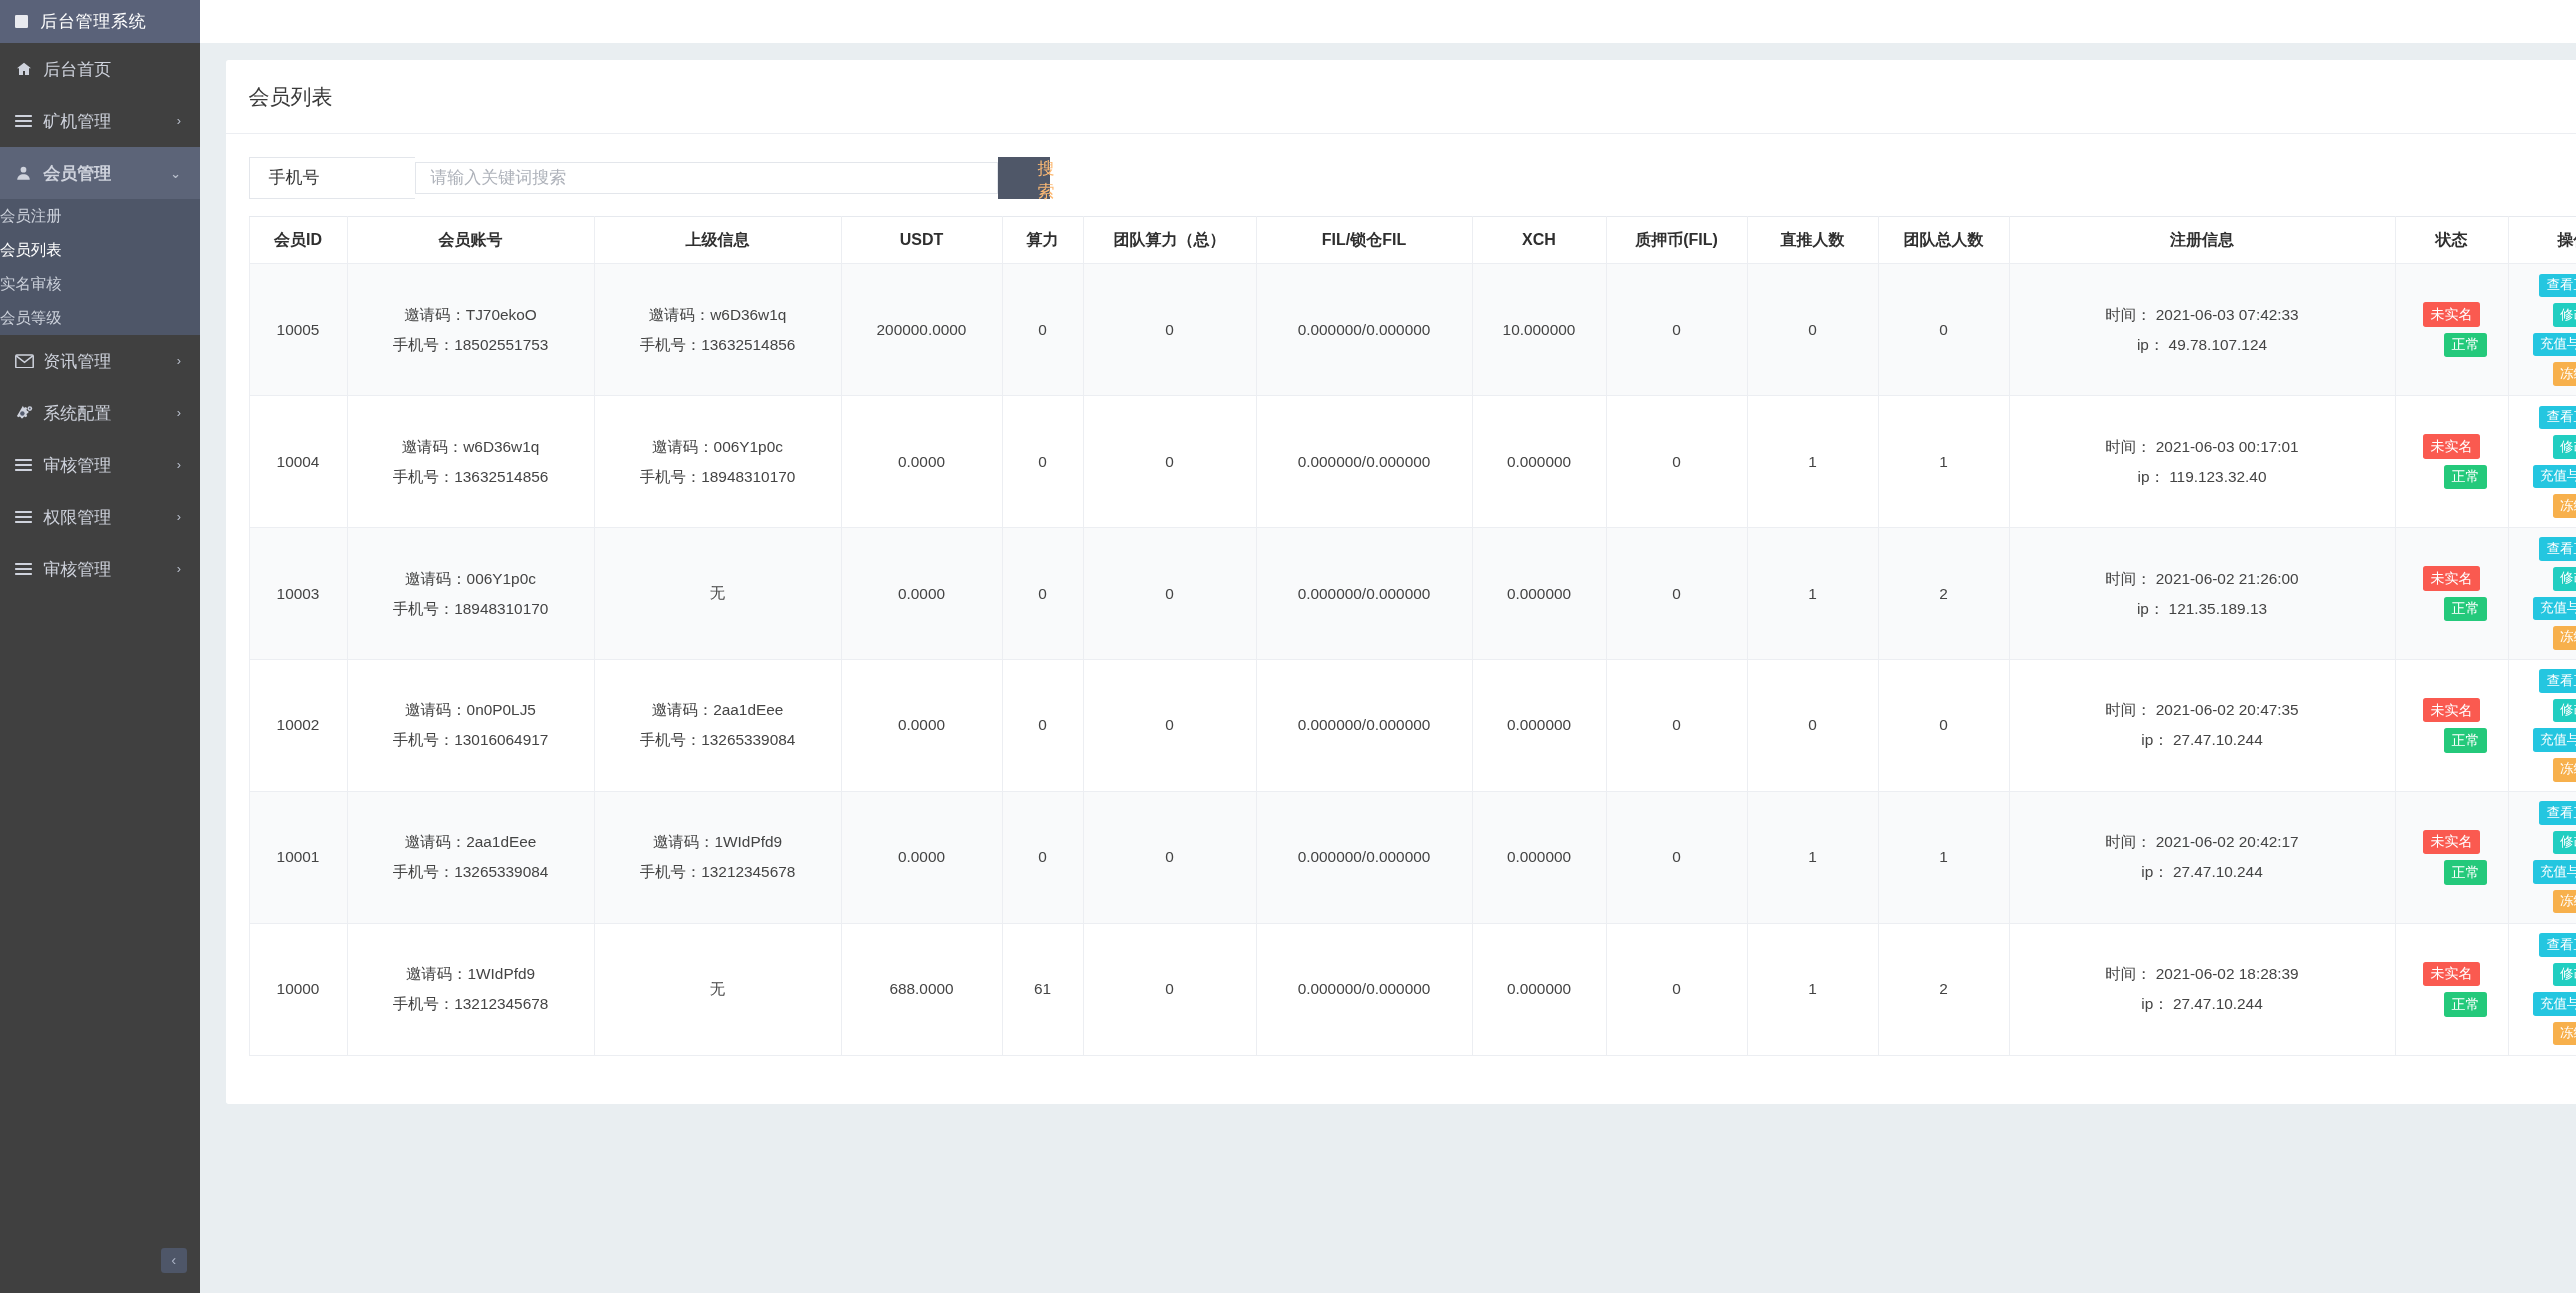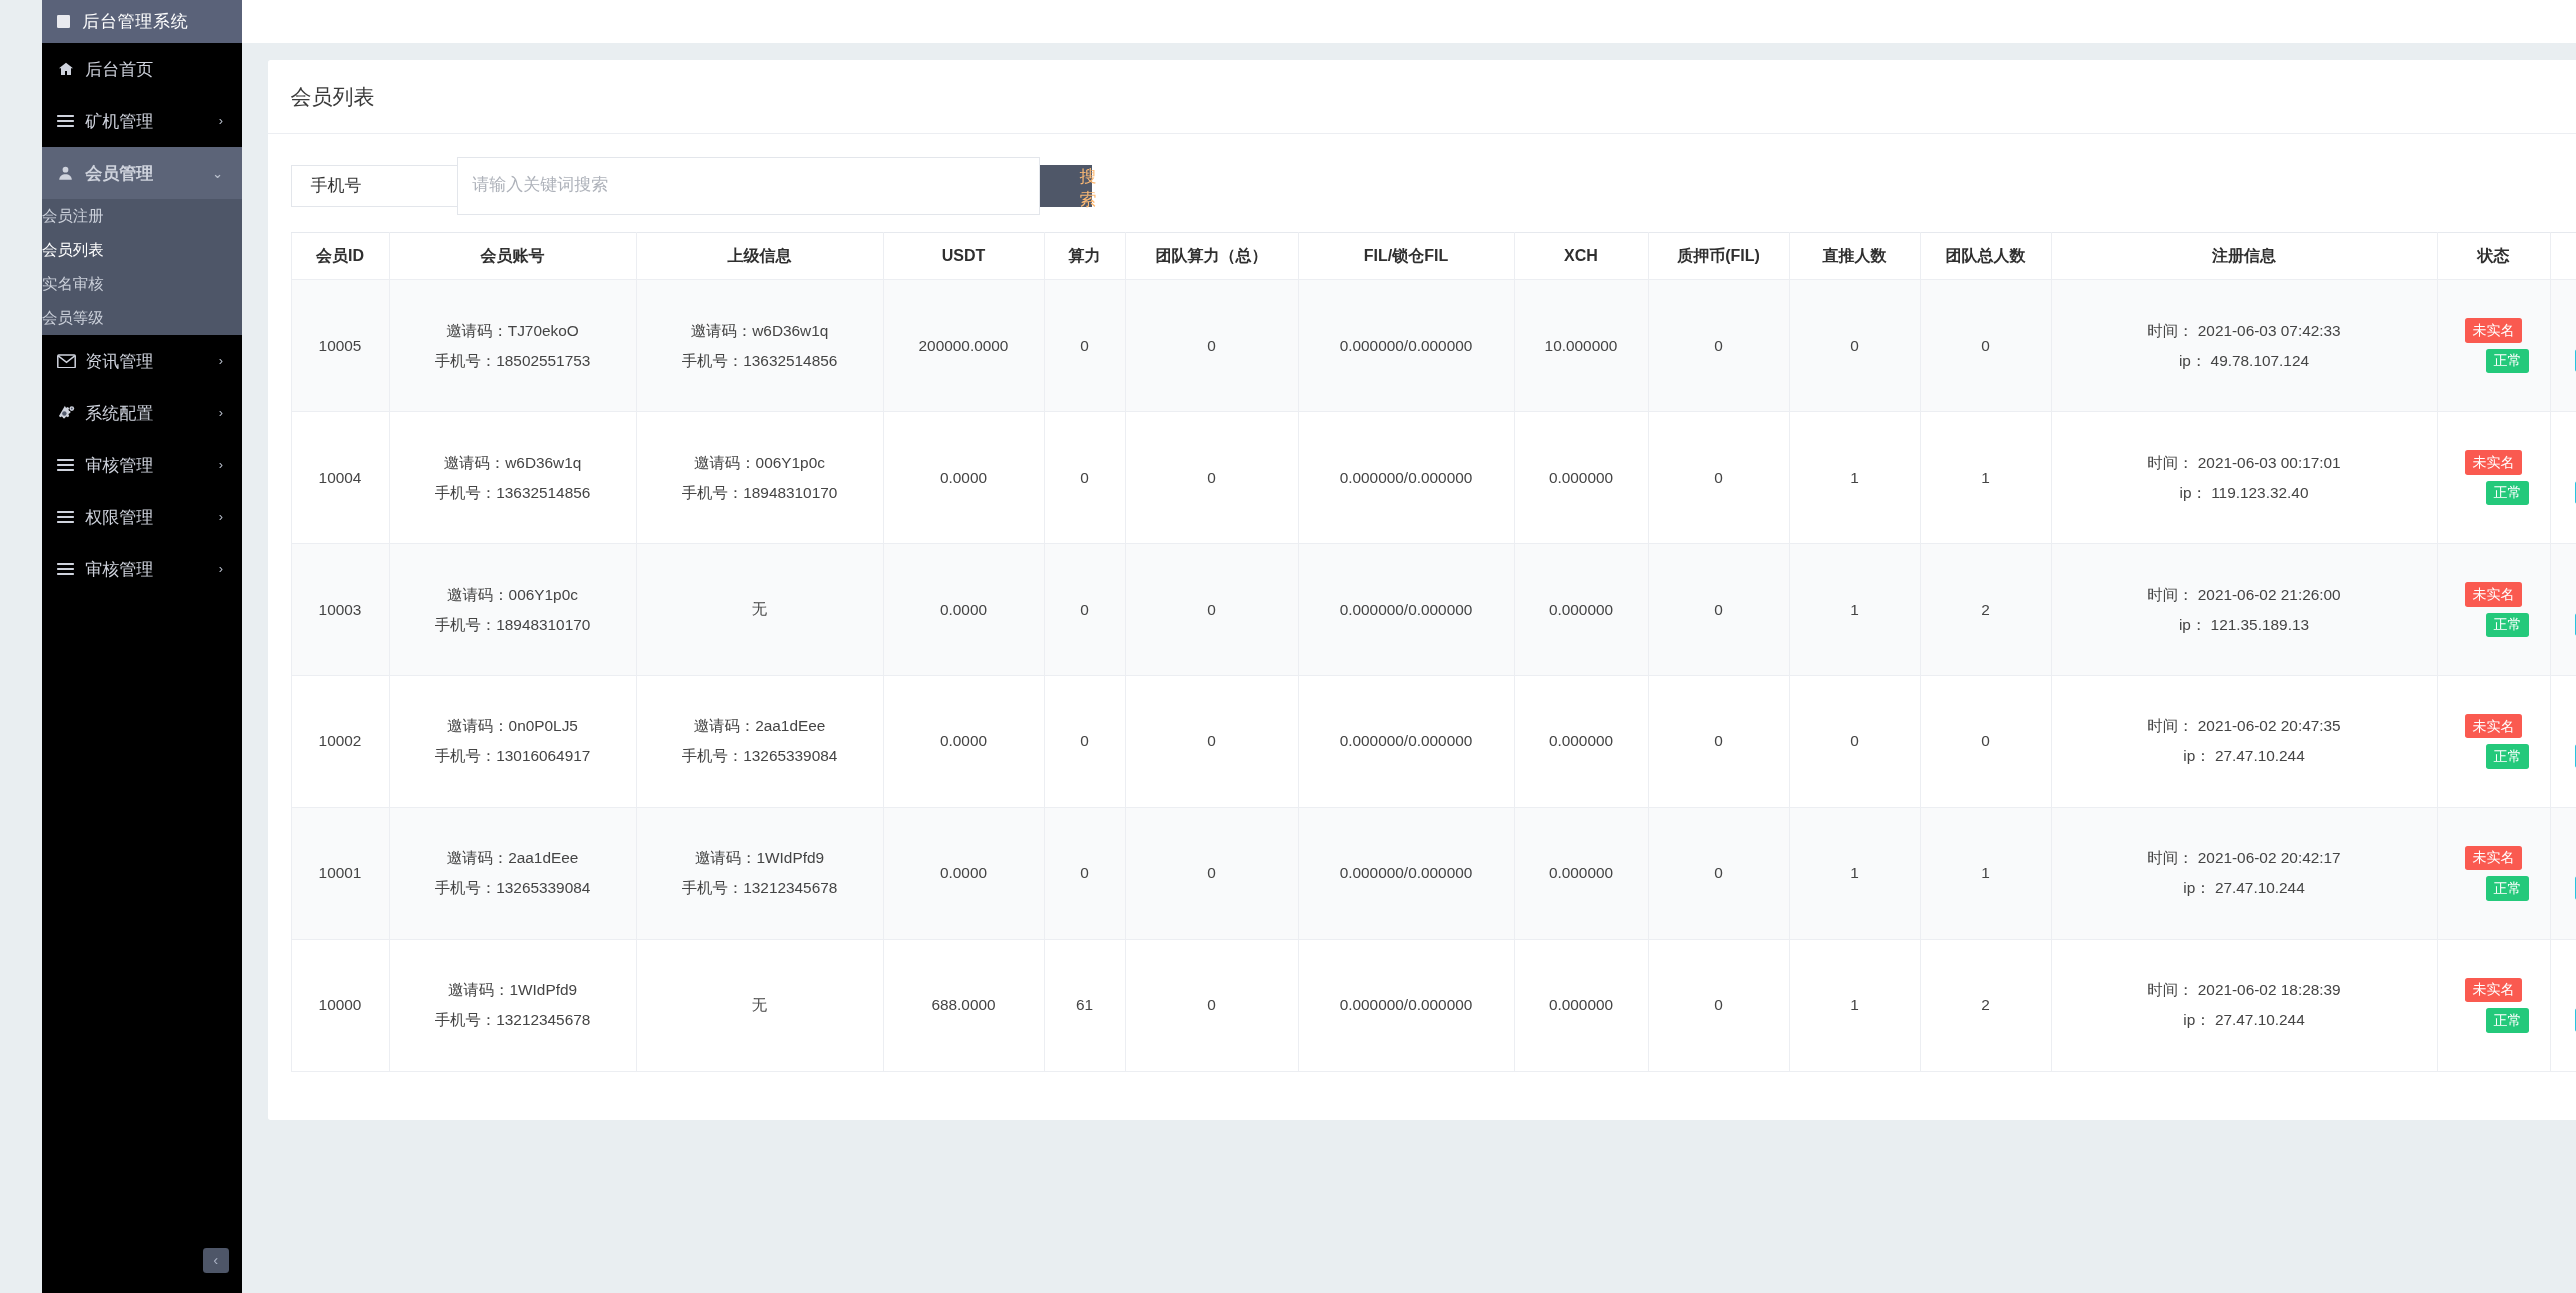--- a/index.html
+++ b/index.html
@@ -7,23 +7,23 @@
     width: 2576px; height: 1293px;
     font-family: "Liberation Sans", "DejaVu Sans", sans-serif;
     background: #e9eef1;
     overflow: hidden;
   }
   #app { display: flex; width: 2576px; height: 1293px; position: relative; }
 
   
   .sidebar {
     width: 200px; min-width: 200px; height: 1293px;
-    background: #000000;
+    background: #404040;
     position: relative;
-    display: flex; flex-direction: column; margin-left: 42px;
+    display: flex; flex-direction: column;
   }
   .sidebar-logo {
     height: 43px; display: flex; align-items: center;
     background: #5a6279; padding-left: 14.8px; gap: 12px;
   }
   .logo-square {
     width: 13.4px; height: 13.4px; background: #e9eaef; border-radius: 1.3px;
   }
   .logo-text { color: #ffffff; font-size: 17px; letter-spacing: 0.7px; }
 
@@ -73,23 +73,23 @@
   }
   .panel-title { font-size: 21px; color: #3a3a3a; font-weight: normal; }
 
   .search-bar { display: flex; align-items: center; padding: 23px 23px 17.4px 23px; }
   .sb-label {
     width: 166px; height: 42px; border: 0.7px solid #e3e6eb; border-right: none;
     display: flex; align-items: center; padding-left: 19px;
     font-size: 17px; color: #333; background: #fff;
   }
   .sb-input {
-    width: 583px; height: 58px; border: 0.7px solid #e3e6eb;
+    width: 583px; height: 32px; border: 0.7px solid #e3e6eb;
     font-size: 17px; padding-left: 14.8px; color: #333;
-    outline: none; background: #fff; font-family: Liberation Mono, monospace;
+    outline: none; background: #fff;
   }
   .sb-input::placeholder { color: #aeb2ba; }
   .sb-btn {
     width: 52px; height: 42px; background: #4f5768; color: #fdba74;
     border: none; font-size: 17px; cursor: pointer;
     font-family: "Liberation Sans", sans-serif;
     padding-left: 40px;
   }
 
   

